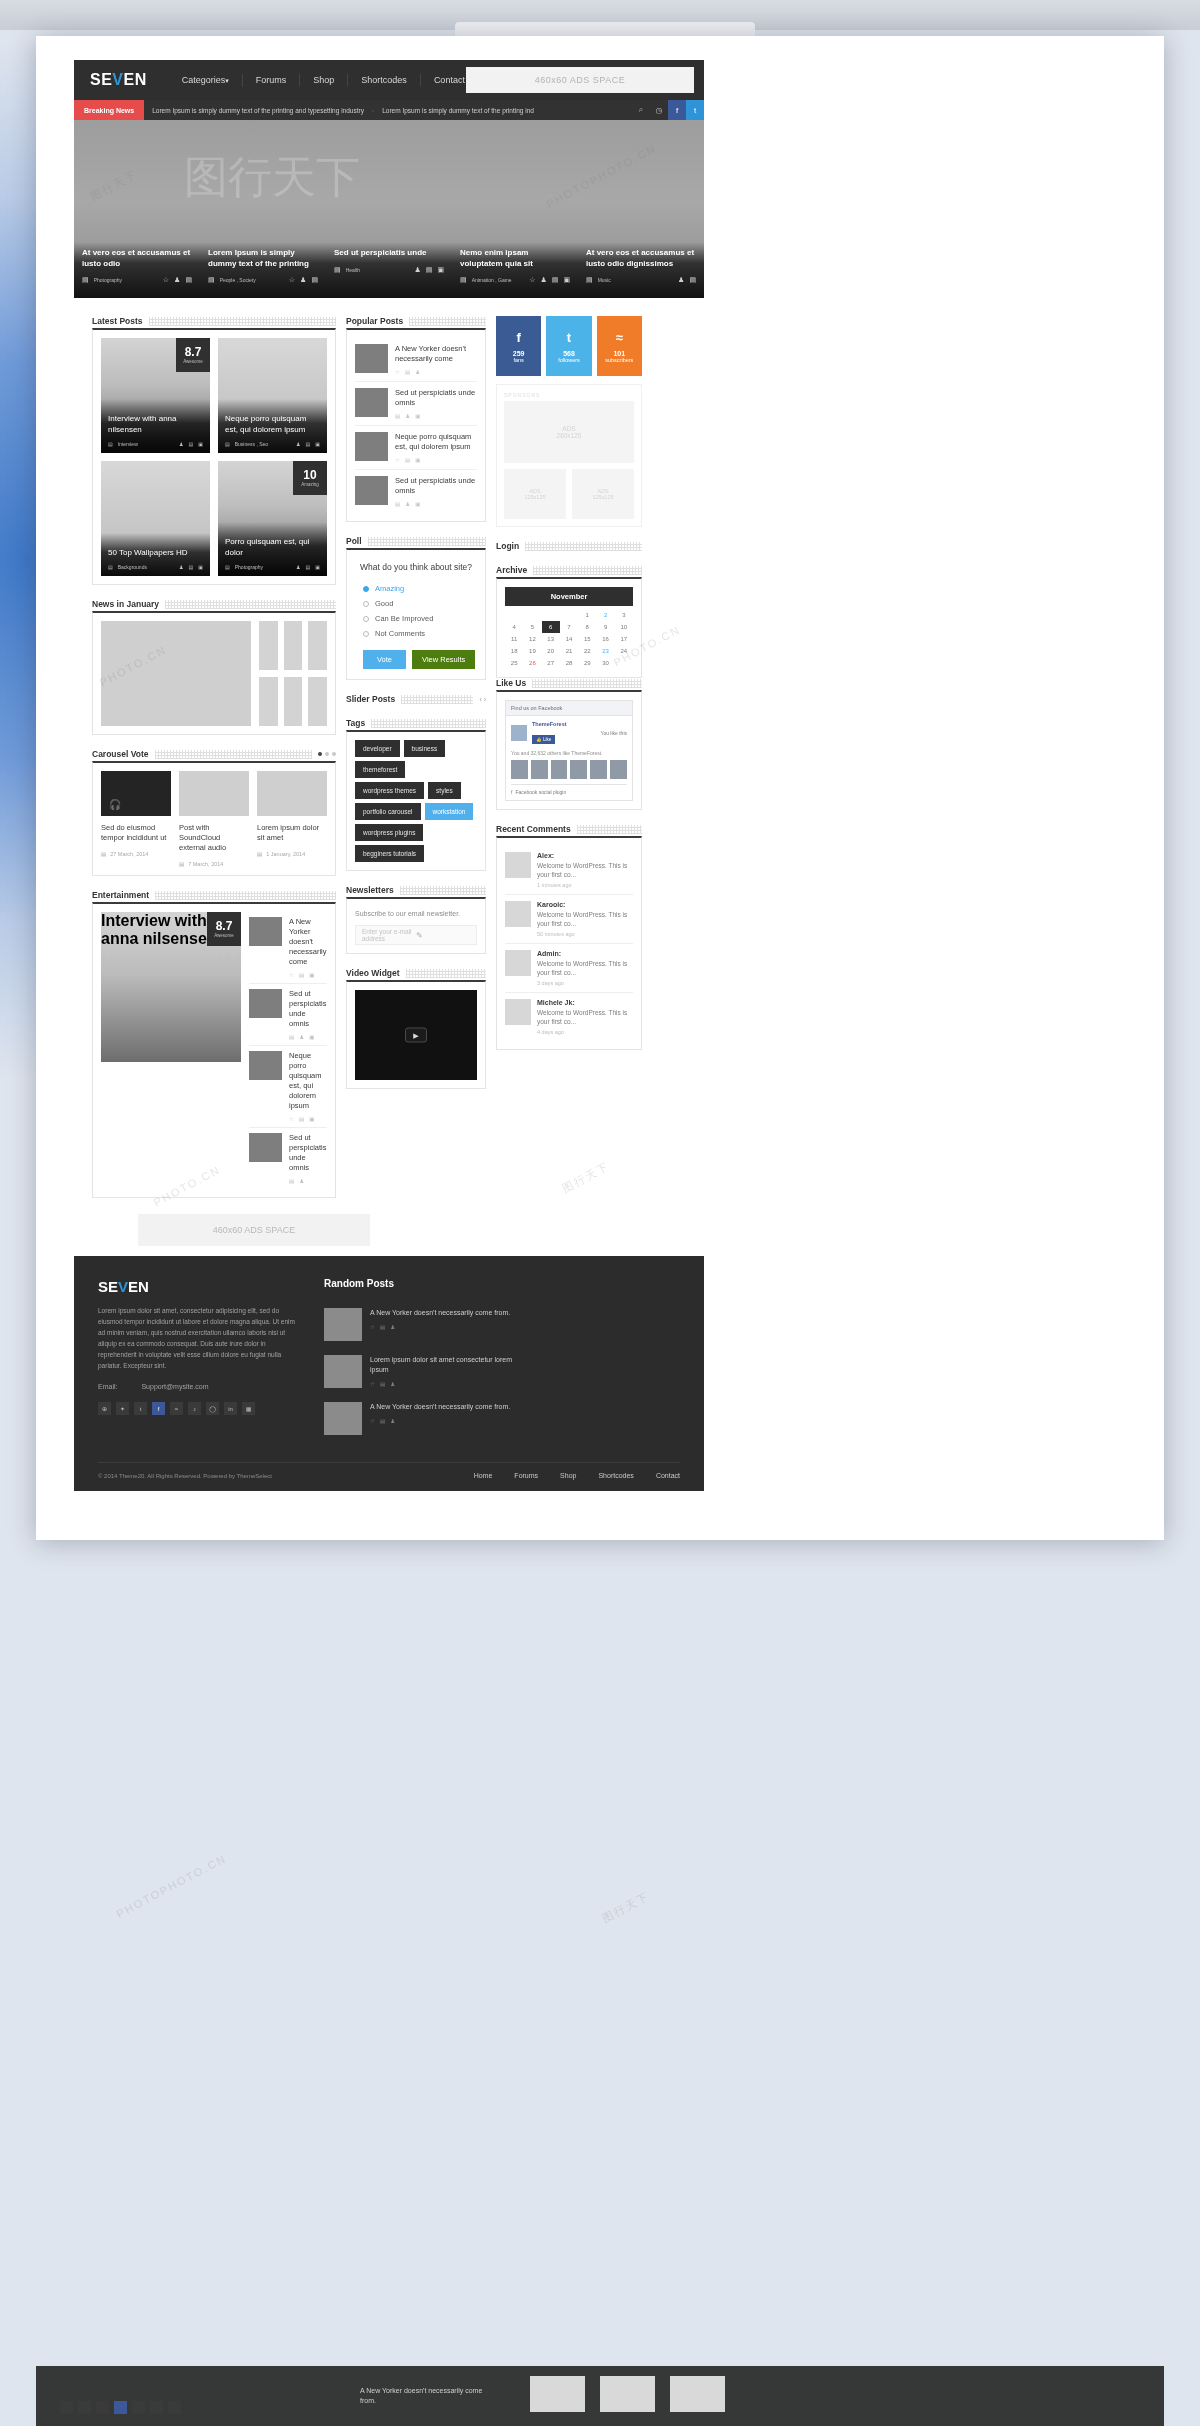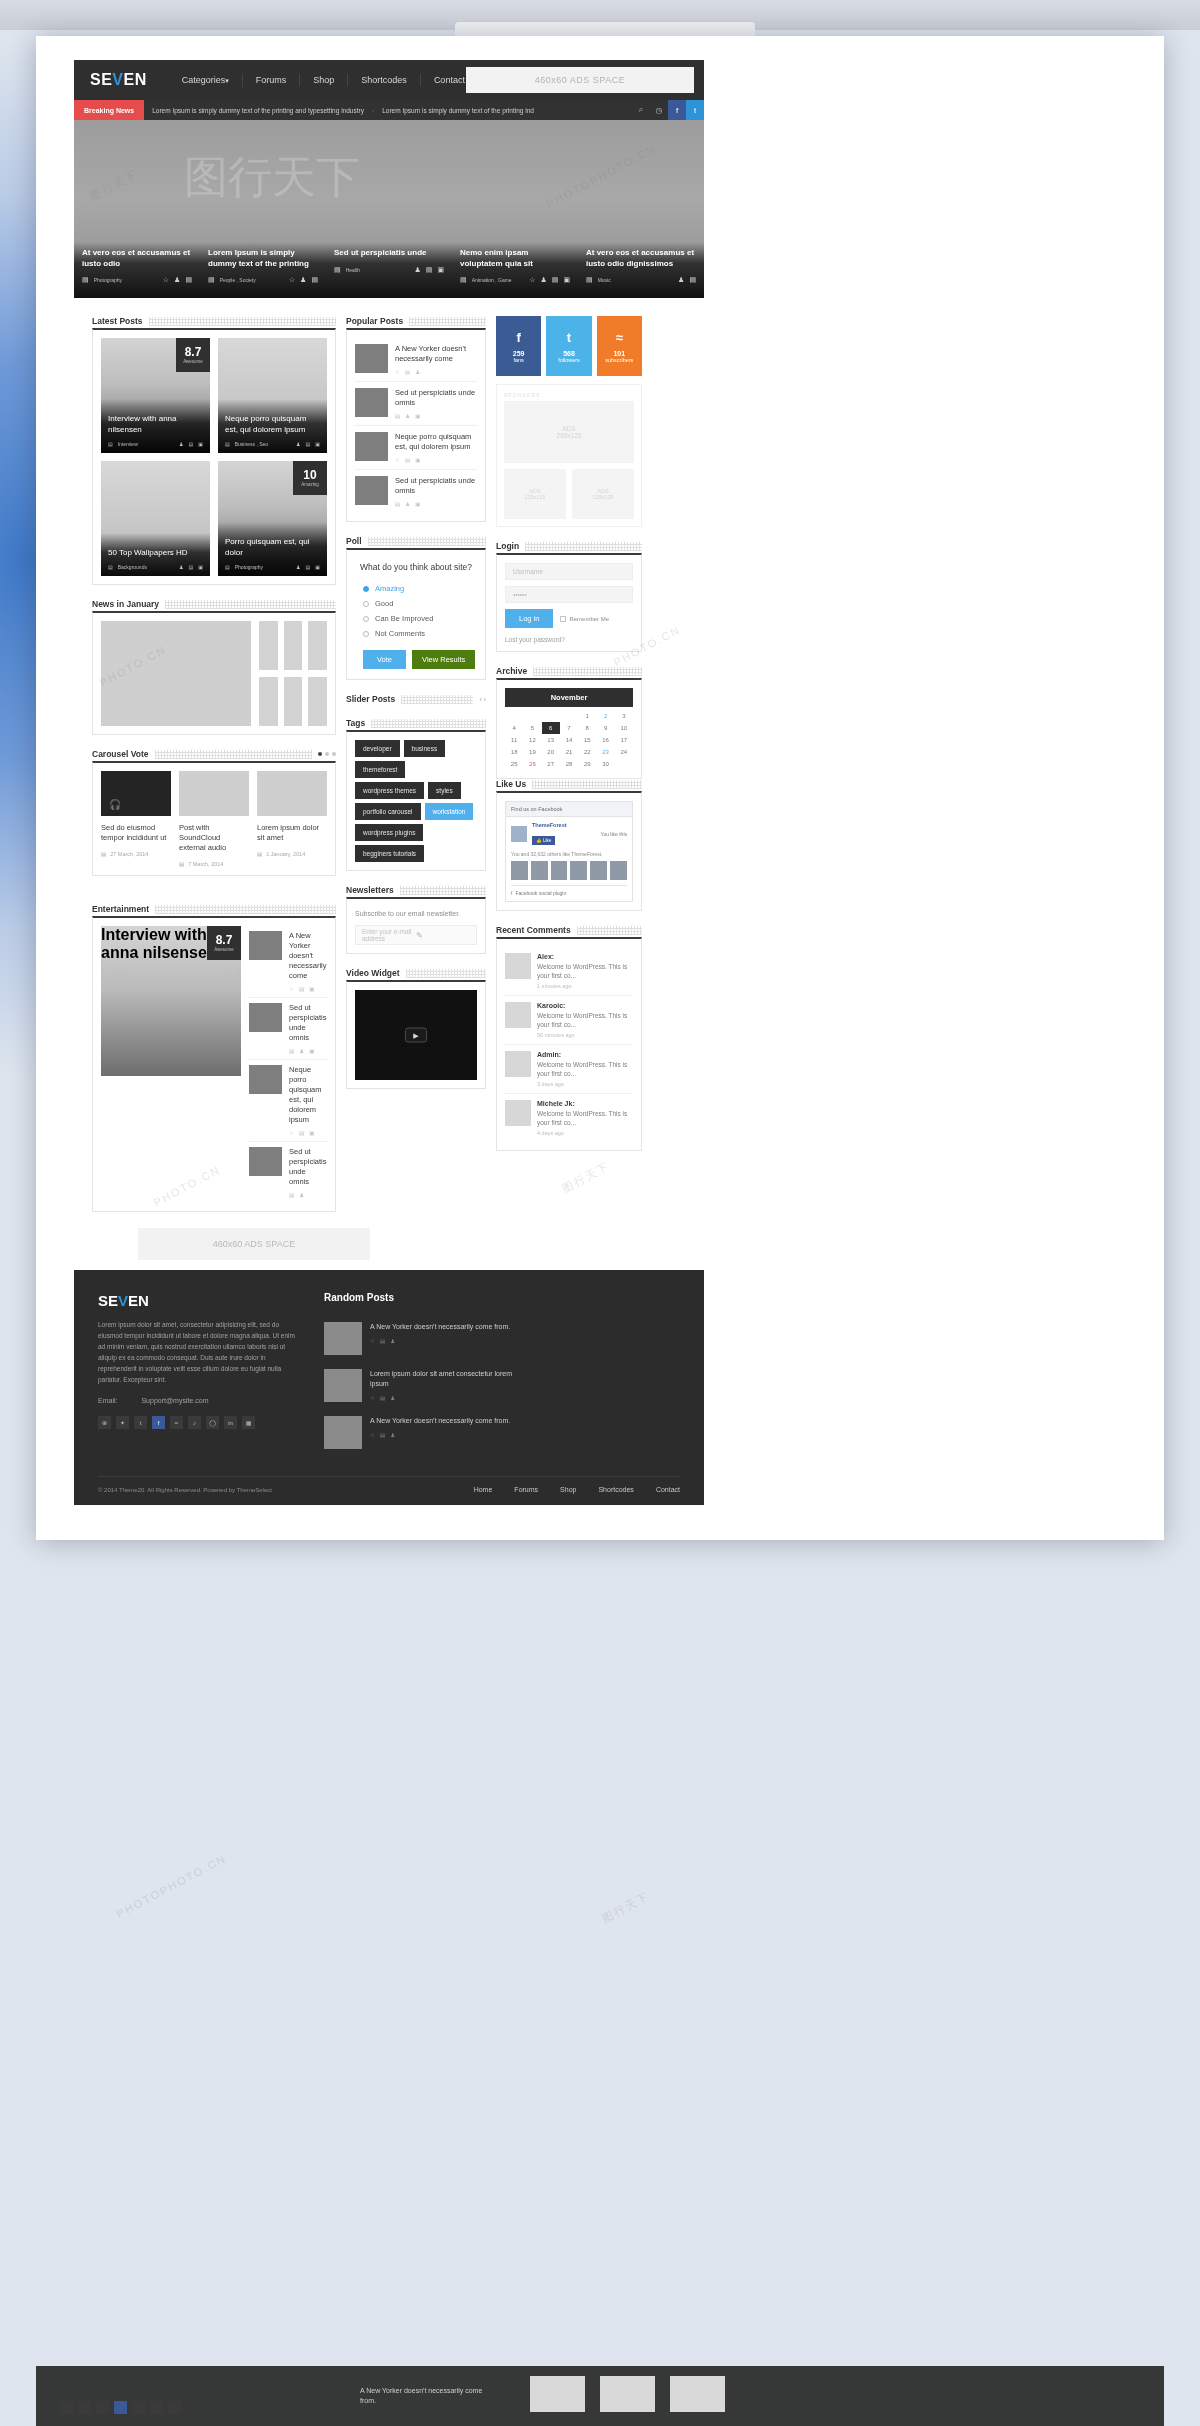--- a/index.html
+++ b/index.html
@@ -478,21 +478,21 @@
             <div class="carThumb"></div>
             <div class="carTitle">Lorem ipsum dolor sit amet</div>
             <div class="carDate">
               <span>▤</span>
               <span>1 January, 2014</span>
             </div>
           </div>
         </div>
       </div>
 
-      <div class="wtitle" style="margin-top:28px">
+      <div class="wtitle" style="margin-top:14px">
         <h3>Entertainment</h3>
         <div class="hatch"></div>
       </div>
       <div class="panel">
         <div class="entWrap">
           <div class="entBig">
             <div class="score">
               <b>8.7</b>
               <span>Awesome</span>
             </div>
@@ -721,32 +721,20 @@
           <div>
             <span>ADS</span>
             <span>125x125</span>
           </div>
         </div>
       </div>
 
       <div class="wtitle" style="margin-top:14px">
         <h3>Login</h3>
         <div class="hatch"></div>
-      </div>
-      <div class="panel">
-        <div class="inp">Username</div>
-        <div class="inp">••••••</div>
-        <div class="loginRow">
-          <div class="btnBlue">Log in</div>
-          <div class="rem">
-            <i class="cbx"></i>
-            <span>Remember Me</span>
-          </div>
-        </div>
-        <div class="lost">Lost your password?</div>
       </div>
 
       <div class="wtitle" style="margin-top:14px">
         <h3>Archive</h3>
         <div class="hatch"></div>
       </div>
       <div class="panel">
         <div class="calHead">November</div>
         <table class="cal">
           <tbody>

